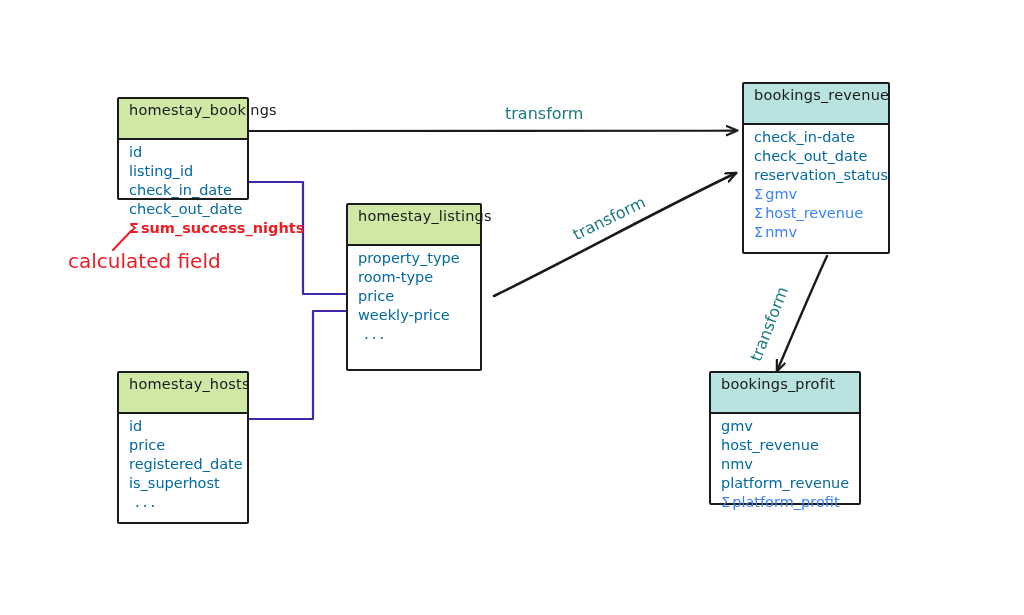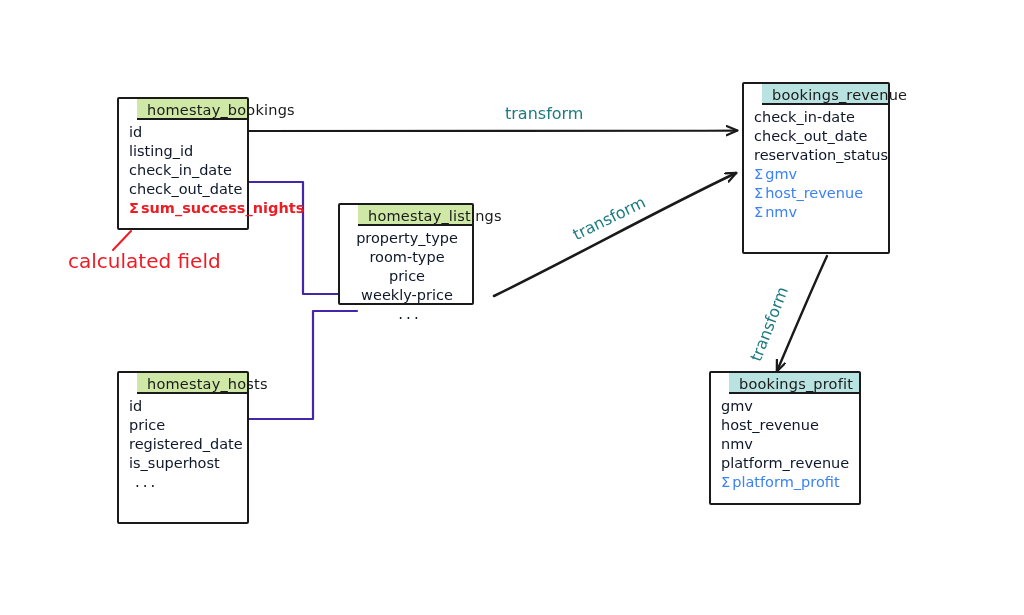--- a/index.html
+++ b/index.html
@@ -32,26 +32,25 @@
   .table-box {
     position: absolute;
     border: 2.5px solid #1a1a1a;
     background: #ffffff;
     box-sizing: border-box;
     border-radius: 2px;
   }
   .table-header {
     position: relative;
     border-bottom: 2.5px solid #1a1a1a;
-    padding: 3px 8px 0 10px;
+    padding: 3px 8px 20px 10px;
     font-size: 14.5px;
     color: #1a1a1a;
     letter-spacing: .2px;
     white-space: nowrap;
-    margin-left: 18px;
   }
   .table-header.green { background: #cfe8a6; }
   .table-header.cyan  { background: #b9e3e0; }
 
   
   .hl-bleed {
     position: absolute;
     left: -7px; right: -7px; top: -7px; bottom: -2px;
     border-radius: 10px;
     filter: blur(4px);
@@ -59,21 +58,21 @@
   }
   .hl-bleed.green { background: rgba(190,225,140,.75); }
   .hl-bleed.cyan  { background: rgba(168,223,222,.75); }
 
   .field-list {
     padding: 3px 8px 6px 10px;
   }
   .field {
     font-size: 14.5px;
     line-height: 19px;
-    color: #0f172a;
+    color: #0369a1;
     white-space: nowrap;
   }
   .field.calc { color: #3b82f6; }
   .field.calc-dark { color: #ec1c24; font-weight: bold; }
   .field .sigma { margin-right: 2px; }
   .field.dots { letter-spacing: 3px; padding-left: 6px; font-size: 15px; }
 
   
   .anno {
     position: absolute;
@@ -105,37 +104,37 @@
 
     <path d="M827,256 C810,293 792,336 777,371" fill="none" stroke="#1a1a1a" stroke-width="2.4" stroke-linecap="round" marker-end="url(#ah)"></path>
 
     <path d="M249,182 L303,182 L303,294 L357,294" fill="none" stroke="#4327a8" stroke-width="2.2" stroke-linecap="round" stroke-linejoin="round"></path>
 
     <path d="M249,419 L313,419 L313,311 L357,311" fill="none" stroke="#4327a8" stroke-width="2.2" stroke-linecap="round" stroke-linejoin="round"></path>
 
     <path d="M113,250 L131,231" fill="none" stroke="#ee1b24" stroke-width="2" stroke-linecap="round"></path>
   </svg>
 
-  <div class="table-box" style="left:117px; top:97px; width:132px; height:133px;">
+  <div class="table-box" style="left:117px; top:97px; width:132px; height:103px;">
     <div class="table-header green">
       <span class="hl-bleed green"></span>
       <span>homestay_bookings</span>
     </div>
     <div class="field-list">
       <div class="field">id</div>
       <div class="field">listing_id</div>
       <div class="field">check_in_date</div>
       <div class="field">check_out_date</div>
       <div class="field calc-dark">
         <span class="sigma">Σ</span><span>sum_success_nights</span>
       </div>
     </div>
   </div>
 
-  <div class="table-box" style="left:338px; top:203px; width:136px; height:102px;text-align:center;">
+  <div class="table-box" style="left:346px; top:203px; width:136px; height:168px;">
     <div class="table-header green">
       <span class="hl-bleed green"></span>
       <span>homestay_listings</span>
     </div>
     <div class="field-list">
       <div class="field">property_type</div>
       <div class="field">room-type</div>
       <div class="field">price</div>
       <div class="field">weekly-price</div>
       <div class="field dots">...</div>

